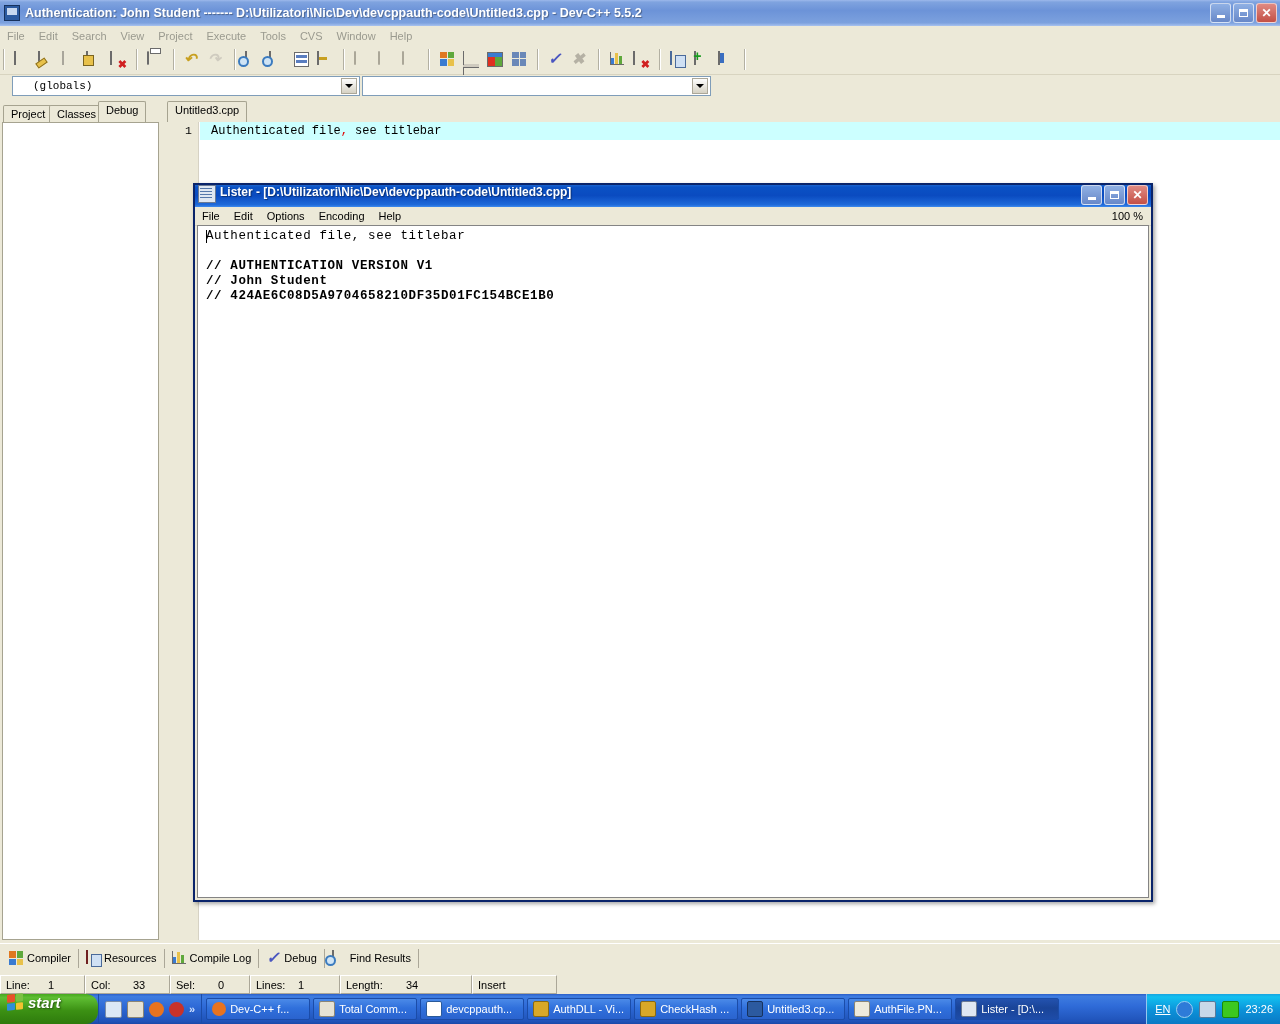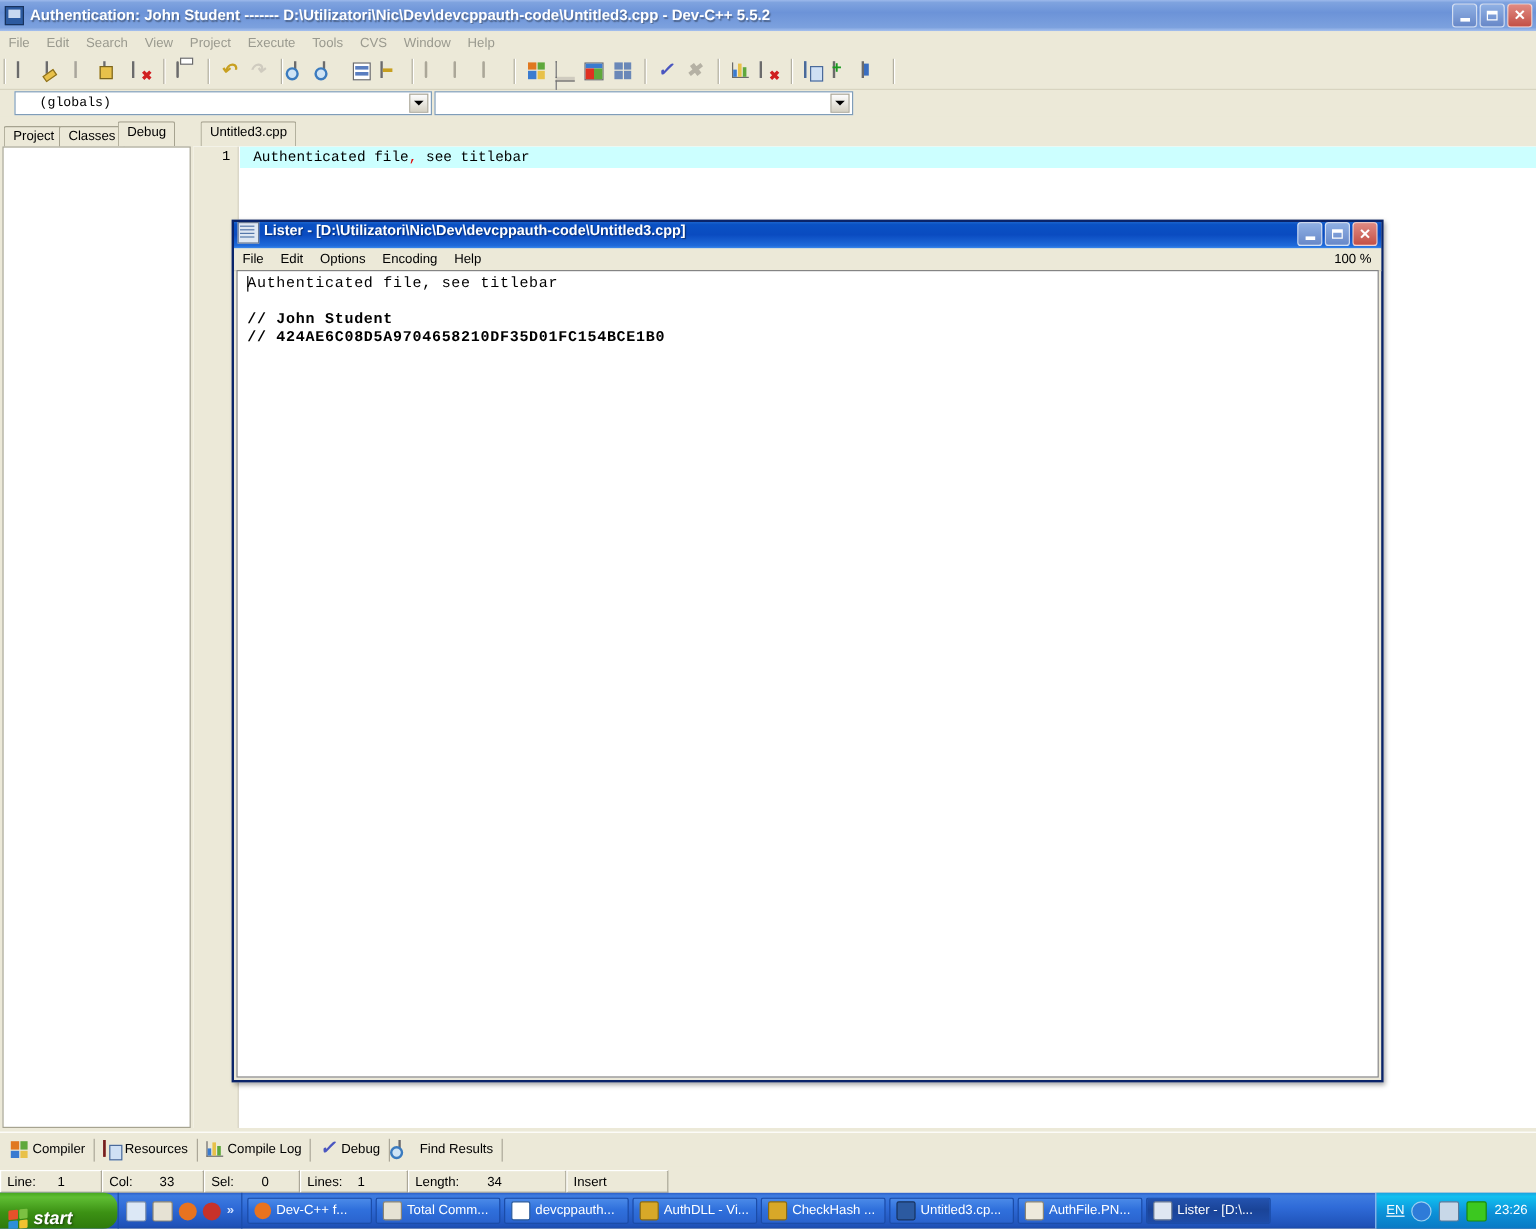--- a/index.html
+++ b/index.html
@@ -221,21 +221,21 @@
   
   #taskbar{
     position:absolute;left:0;top:994px;width:1280px;height:30px;
     background:linear-gradient(to bottom,#2C5FC9 0%,#3E7CE0 8%,#2F6BD8 40%,#1F52B8 92%,#1A48A8 100%);
     display:flex;align-items:center;
   }
   #startbtn{
     width:98px;height:30px;flex:0 0 auto;
     background:linear-gradient(to bottom,#46A81E 0%,#5FBE33 12%,#3C9114 55%,#2E7A0C 100%);
     border-top-right-radius:12px;border-bottom-right-radius:12px;
-    display:flex;align-items:flex-end;gap:5px;padding-left:7px;box-sizing:border-box;
+    display:flex;align-items:flex-start;gap:5px;padding-left:7px;box-sizing:border-box;
   }
   #startbtn .flag{width:16px;height:16px;display:grid;grid-template-columns:1fr 1fr;grid-template-rows:1fr 1fr;gap:1px;transform:skewY(-6deg);}
   #startbtn .flag i{display:block;border-radius:1px;}
   #startbtn .slabel{color:#fff;font-size:15px;font-style:italic;font-weight:bold;text-shadow:1px 1px 2px rgba(0,0,0,.5);}
   #quicklaunch{
     display:flex;align-items:center;gap:5px;padding:0 6px;height:30px;flex:0 0 auto;
     border-left:1px solid #1B4CA8;border-right:1px solid #1B4CA8;
   }
   .qli{width:15px;height:15px;border-radius:2px;}
   .qchev{color:#cfe0ff;font-size:11px;font-weight:bold;}
@@ -483,20 +483,21 @@
     <span class="mi">Edit</span>
     <span class="mi">Options</span>
     <span class="mi">Encoding</span>
     <span class="mi">Help</span>
     <span id="lister-zoom">100 %</span>
   </div>
   <div id="lister-body">
     <span id="lcaret"></span>
     <div class="lline first">Authenticated file, see titlebar</div>
     <div class="lline">&nbsp;</div>
+    <div class="lline">// AUTHENTICATION VERSION V1</div>
     <div class="lline">// John Student</div>
     <div class="lline">// 424AE6C08D5A9704658210DF35D01FC154BCE1B0</div>
   </div>
 </div>
 
 <div id="bottom-tabs">
   <span class="btab">
     <span class="ic">
       <i class="ic-grid4">
           <i style="background:#E07820"></i>

